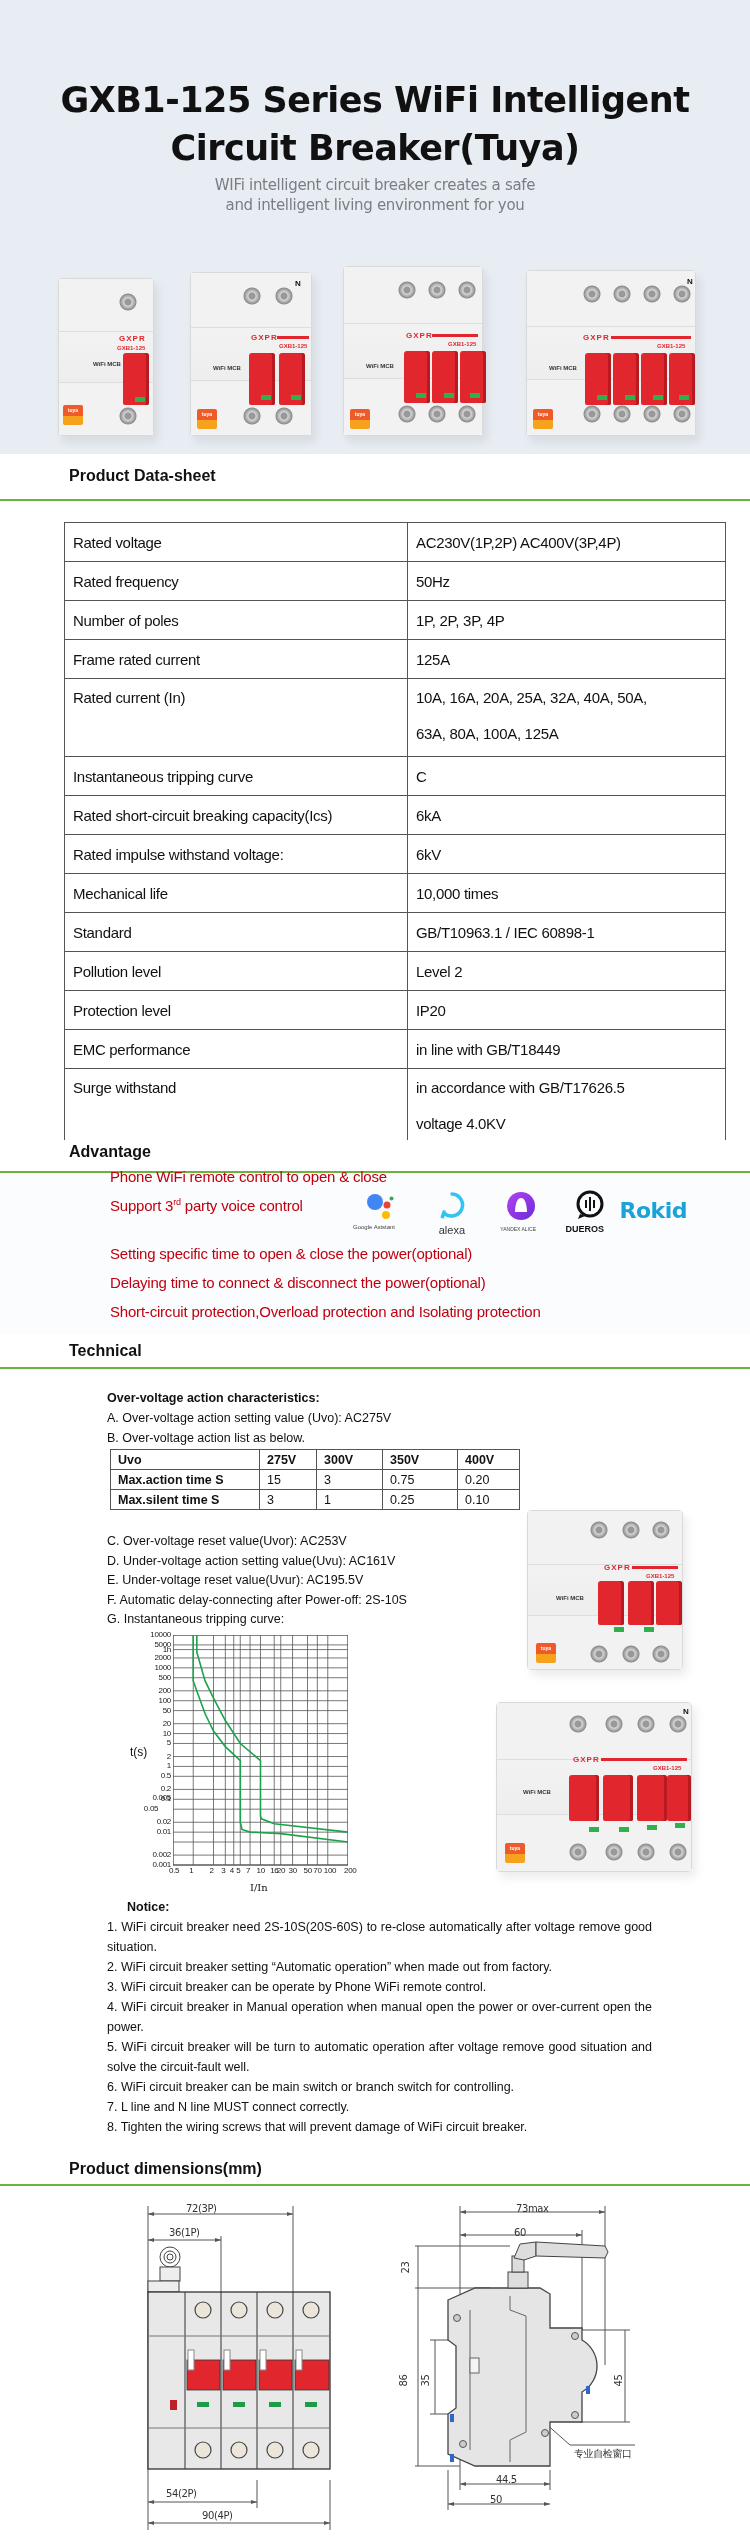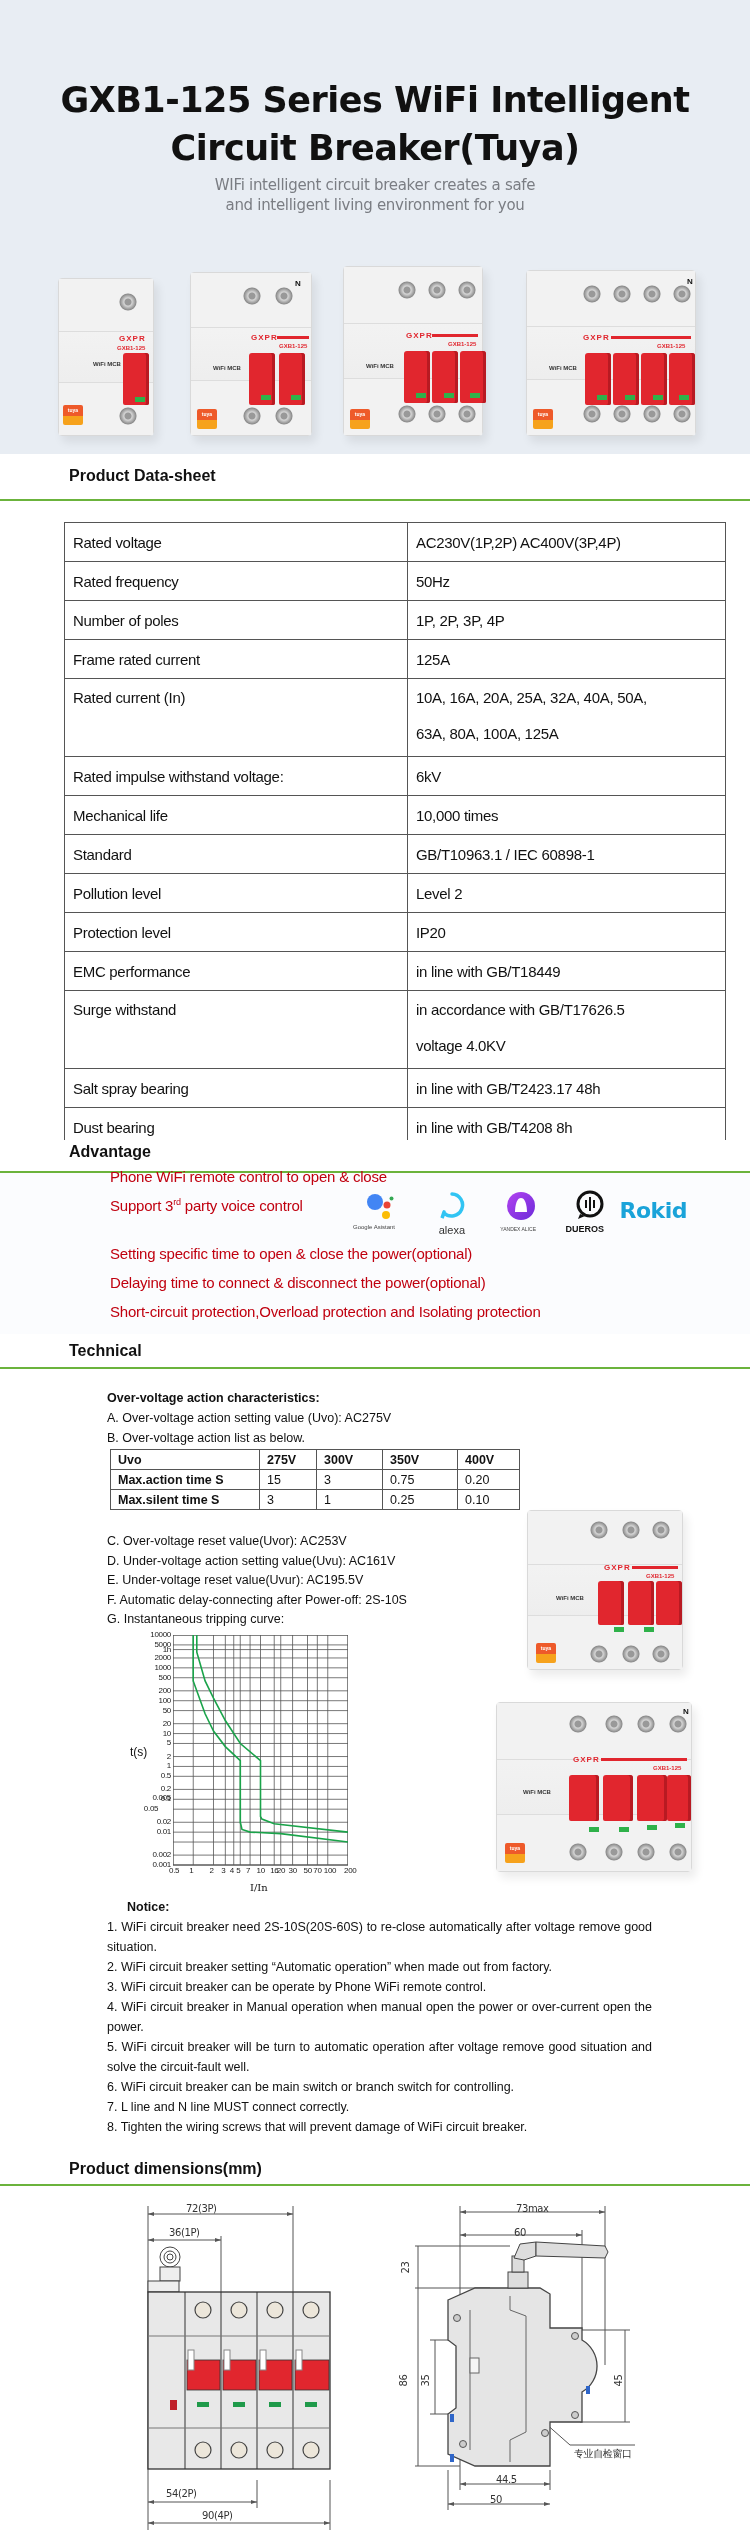--- a/index.html
+++ b/index.html
@@ -175,20 +175,28 @@
       <tr>
         <td class="k">Frame rated current</td>
         <td>125A</td>
       </tr>
       <tr>
         <td class="k" style="vertical-align: top; height: 78px; line-height: 37px;">Rated current (In)</td>
         <td class="v2">
           <div>10A, 16A, 20A, 25A, 32A, 40A, 50A,</div>
           <div>63A, 80A, 100A, 125A</div>
         </td>
+      </tr>
+      <tr>
+        <td class="k">Instantaneous tripping curve</td>
+        <td>C</td>
+      </tr>
+      <tr>
+        <td class="k">Rated short-circuit breaking capacity(Ics)</td>
+        <td>6kA</td>
       </tr>
       <tr>
         <td class="k">Rated impulse withstand voltage:</td>
         <td>6kV</td>
       </tr>
       <tr>
         <td class="k">Mechanical life</td>
         <td>10,000 times</td>
       </tr>
       <tr>

